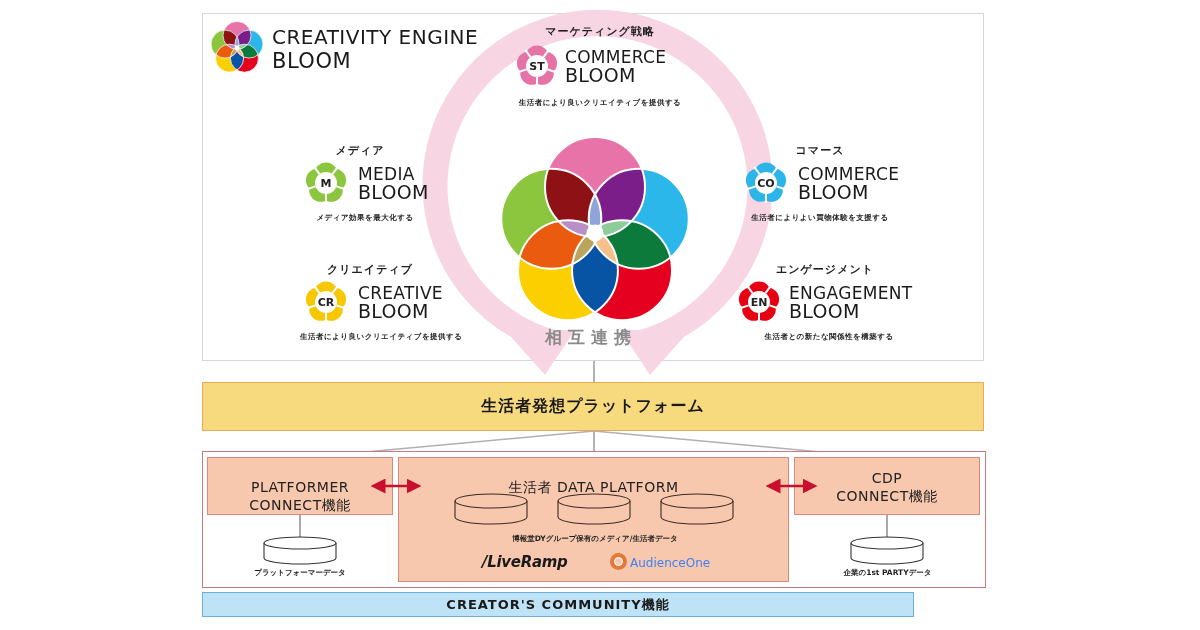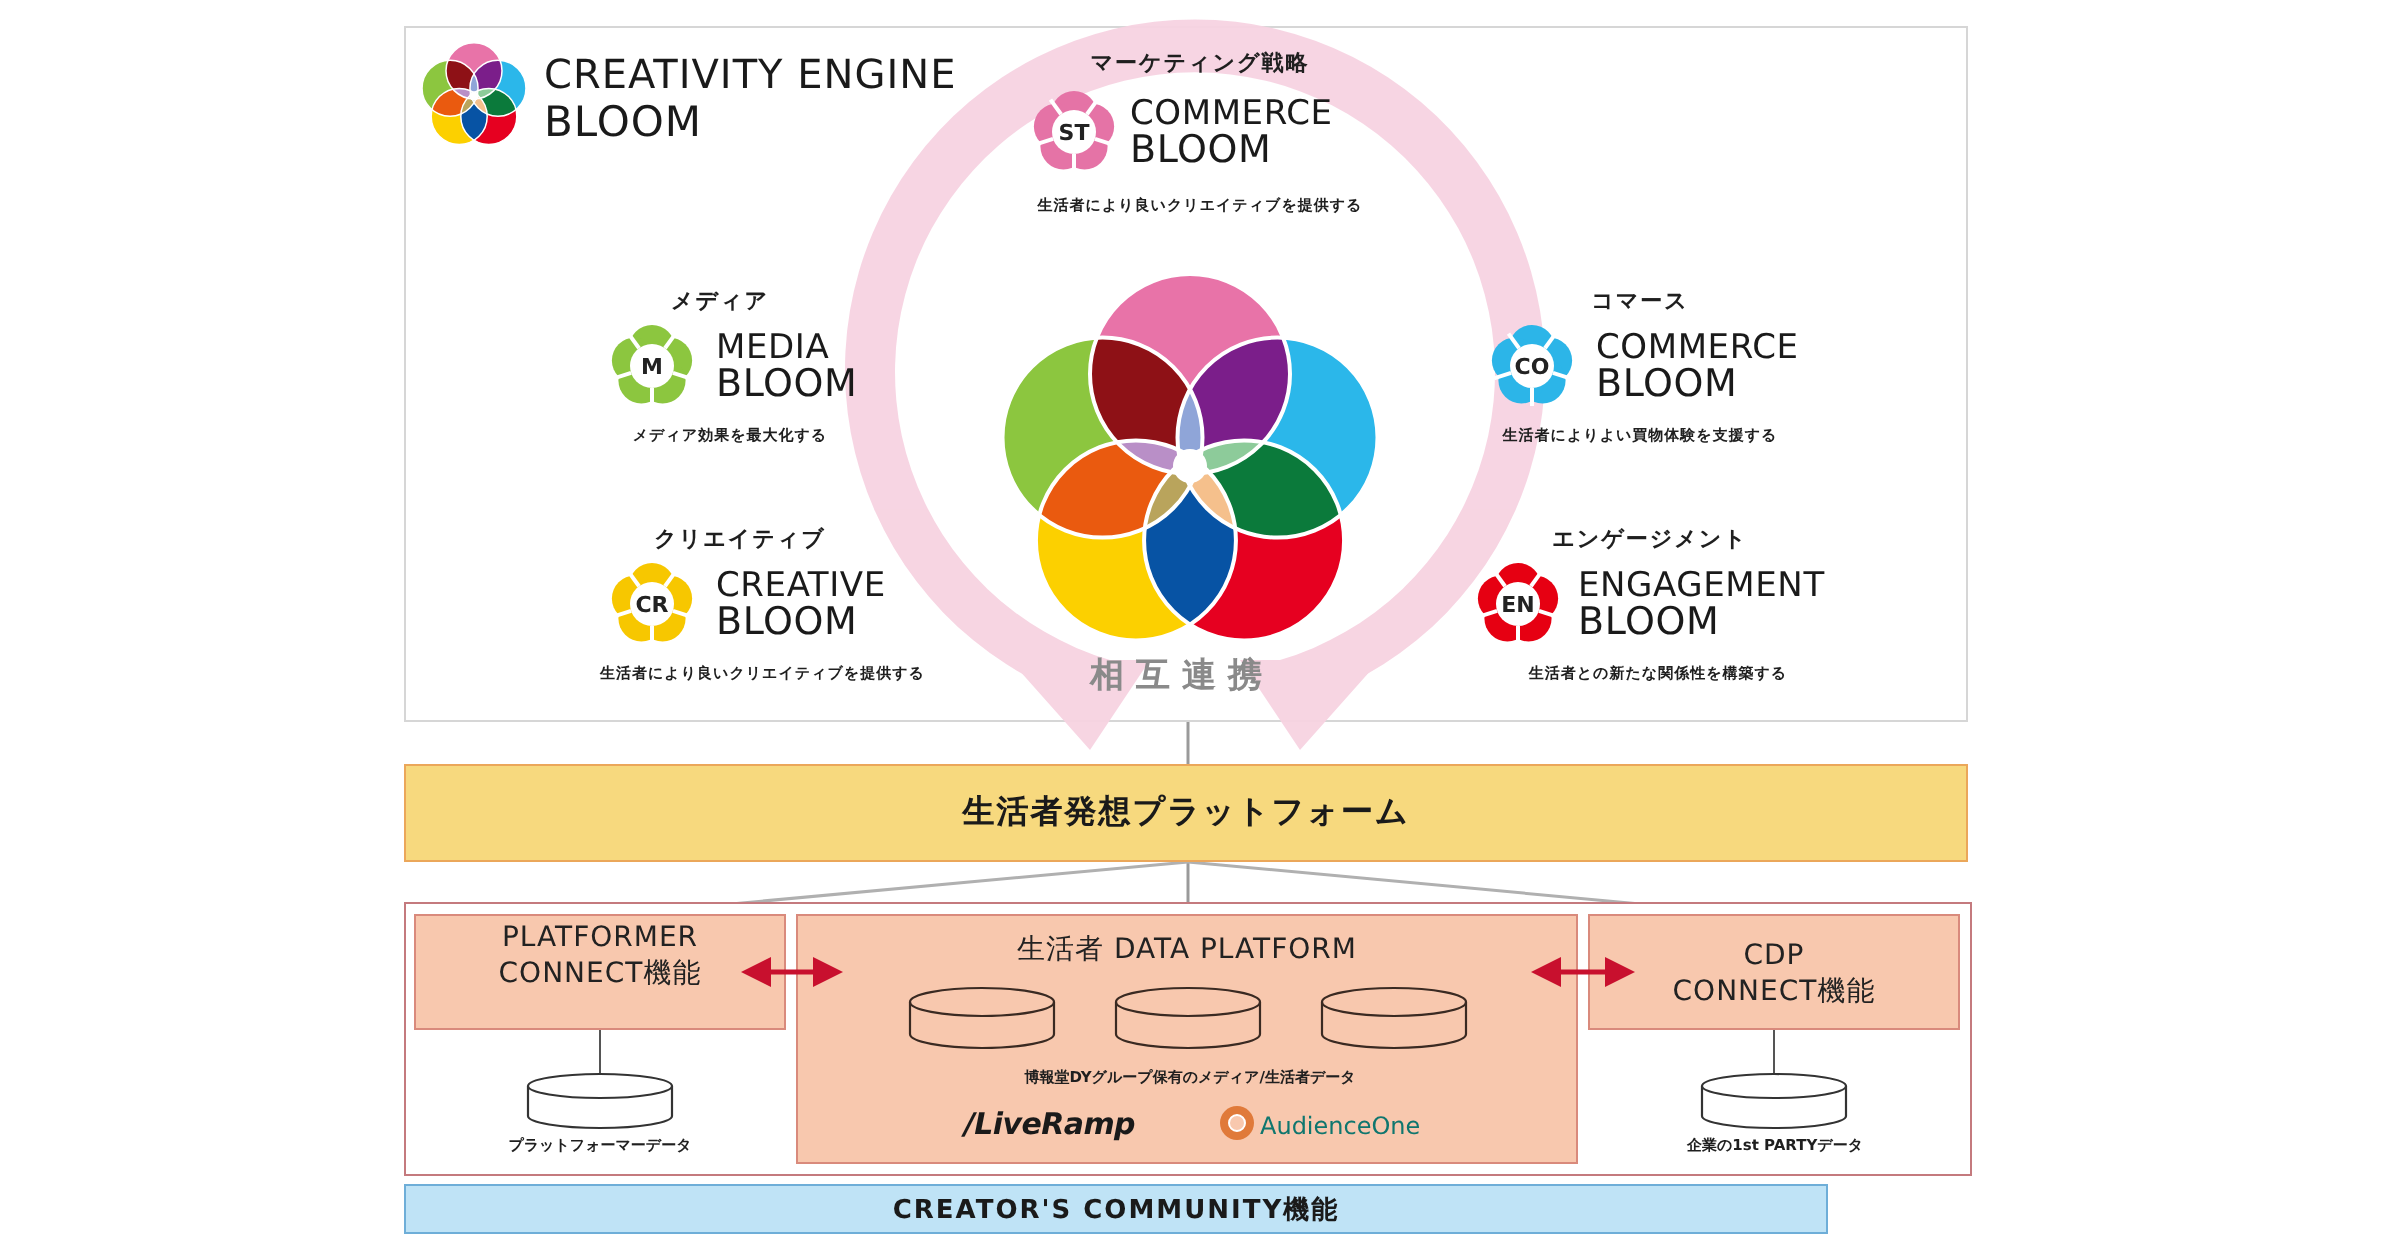--- a/index.html
+++ b/index.html
@@ -16,21 +16,21 @@
   #engine-title { left:272px; top:25px; font-size:20px; line-height:24px; letter-spacing:0.5px; color:#1a1a1a; }
   #engine-title .l2 { font-size:21px; }
   #center-caption { left:545px; top:326px; width:110px; text-align:left; font-size:17px; font-weight:bold; letter-spacing:6px; color:#8a8a8a; }
   #platform-bar { left:202px; top:382px; width:782px; height:49px; background:#f7d97e; border:1.5px solid #eba75a; box-sizing:border-box; display:flex; align-items:center; justify-content:center; font-size:16px; font-weight:bold; letter-spacing:1px; color:#1a1a1a; }
   #data-frame { left:202px; top:451px; width:784px; height:137px; border:1.5px solid #c47a7e; box-sizing:border-box; background:#fff; }
   .salmon { position:absolute; background:#f8c8ae; border:1.5px solid #d98a7c; box-sizing:border-box; }
   .box-title { text-align:center; font-size:14px; line-height:18px; letter-spacing:0.5px; color:#222; }
   #creators-bar { left:202px; top:592px; width:712px; height:25px; background:#bfe3f6; border:1.5px solid #6eaed8; box-sizing:border-box; display:flex; align-items:center; justify-content:center; font-size:13px; font-weight:bold; letter-spacing:1px; color:#1a1a1a; }
   .db-cap { position:absolute; font-size:7.5px; font-weight:bold; text-align:center; white-space:nowrap; }
   #liveramp { left:482px; top:553px; font-size:15px; font-weight:bold; font-style:italic; color:#1a1a1a; letter-spacing:-0.3px; }
-  #audienceone { left:630px; top:556px; font-size:12px; color:#0f766e; }
+  #audienceone { left:630px; top:556px; font-size:12px; color:#3b82f6; }
   #audienceone-icon { left:610px; top:553px; width:17px; height:17px; border-radius:50%; background:#e07a3a; }
   #audienceone-icon::after { content:""; position:absolute; left:4px; top:4px; width:7px; height:7px; border-radius:50%; background:#f8c8ae; border:1px solid #fff; }
 </style>
 </head>
 <body>
 
 <div id="top-frame" class="abs"></div>
 
 <svg id="ring-svg" class="abs" viewBox="0 0 1200 630">
   <g fill="#f7d3e1" opacity="0.95">
@@ -320,26 +320,26 @@
   <line x1="594" y1="431" x2="594" y2="458" stroke="#9a9a9a" stroke-width="1.5"></line>
   <line x1="594" y1="431" x2="300" y2="458" stroke="#b0b0b0" stroke-width="1.5"></line>
   <line x1="594" y1="431" x2="885" y2="458" stroke="#b0b0b0" stroke-width="1.5"></line>
 </svg>
 
 <div id="platform-bar" class="abs">生活者発想プラットフォーム</div>
 
 <div id="data-frame" class="abs"></div>
 
 <div class="salmon" style="left:207px;top:457px;width:186px;height:58px">
-  <div class="box-title" style="margin-top:2px">PLATFORMER</div>
+  <div class="box-title" style="margin-top:20px">PLATFORMER</div>
   <div class="box-title">CONNECT機能</div>
 </div>
 
 <div class="salmon" style="left:398px;top:457px;width:391px;height:125px">
-  <div class="box-title" style="margin-top:8px;font-size:14px">生活者 DATA PLATFORM</div>
+  <div class="box-title" style="margin-top:20px;font-size:14px">生活者 DATA PLATFORM</div>
 </div>
 
 <div class="salmon" style="left:794px;top:457px;width:186px;height:58px">
   <div class="box-title" style="margin-top:11px">CDP</div>
   <div class="box-title">CONNECT機能</div>
 </div>
 
 <svg class="abs" style="left:0;top:0;width:1200px;height:630px;pointer-events:none" viewBox="0 0 1200 630">
   <defs>
     <marker id="ah" markerWidth="6" markerHeight="6" refX="3" refY="3" orient="auto-start-reverse">

